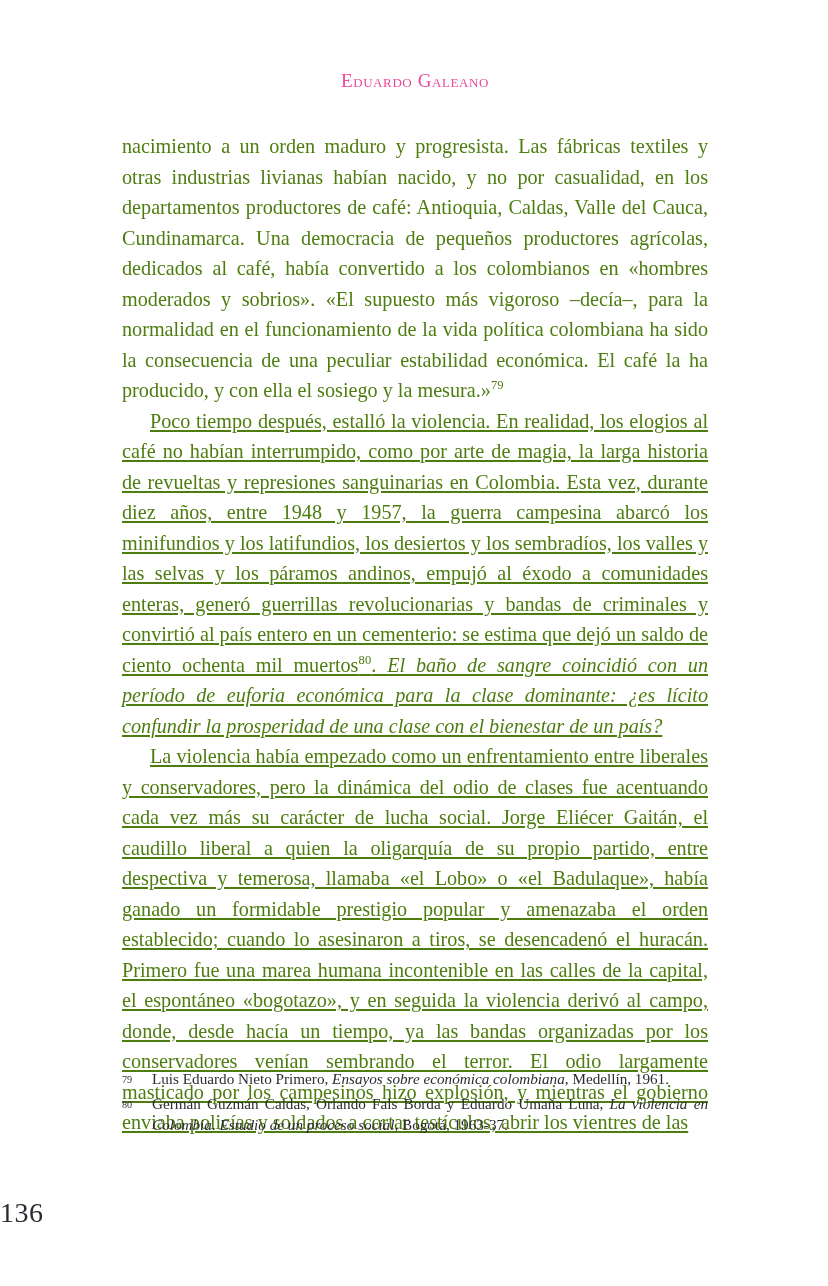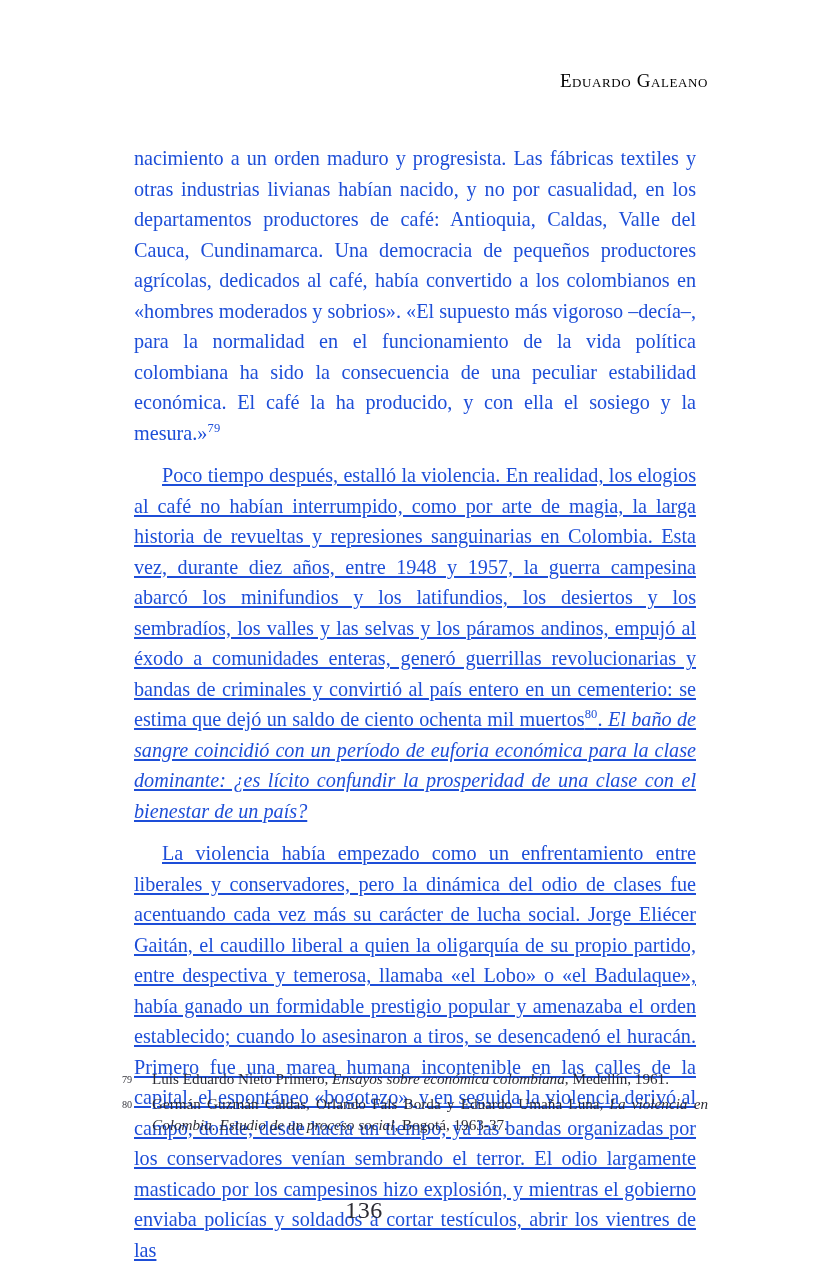--- a/index.html
+++ b/index.html
@@ -22,44 +22,44 @@
     width: 828px;
     height: 1286px;
   }
 
   
   .running-head {
     position: absolute;
     left: 122px;
     top: 70px;
     width: 586px;
-    text-align: right;
+    text-align: center;
     font-size: 19px;
     line-height: 1.2;
     letter-spacing: 0.6px;
-    color: #000000;
+    color: #ec4899;
     font-variant: small-caps;
     white-space: nowrap;
   }
 
   
   .textblock {
     position: absolute;
     left: 122px;
     top: 131px;
     width: 586px;
   }
 
   p.body {
-    margin: 12px;
+    margin: 0;
     font-size: 20.2px;
     line-height: 30.5px;
     text-align: justify;
     text-justify: inter-word;
-    color: #1d4ed8;
+    color: #4d7c0f;
     hyphens: none;
   }
   p.body + p.body {
     text-indent: 28px;
     text-decoration: underline;
   }
 
   .ital {
     font-style: italic;
   }
@@ -100,22 +100,21 @@
   .footnote .fn-text {
     display: block;
   }
 
   
   .folio {
     position: absolute;
     left: 0;
     top: 1197px;
     width: 728px;
-    text-align: center;
-    font-size: 24px;
+    font-size: 28px;
     color: #2b2b33;
     letter-spacing: 0.5px;
   }
 </style>
 </head>
 <body>
 
 <div class="page">
 
   <div class="running-head">Eduardo Galeano</div>

